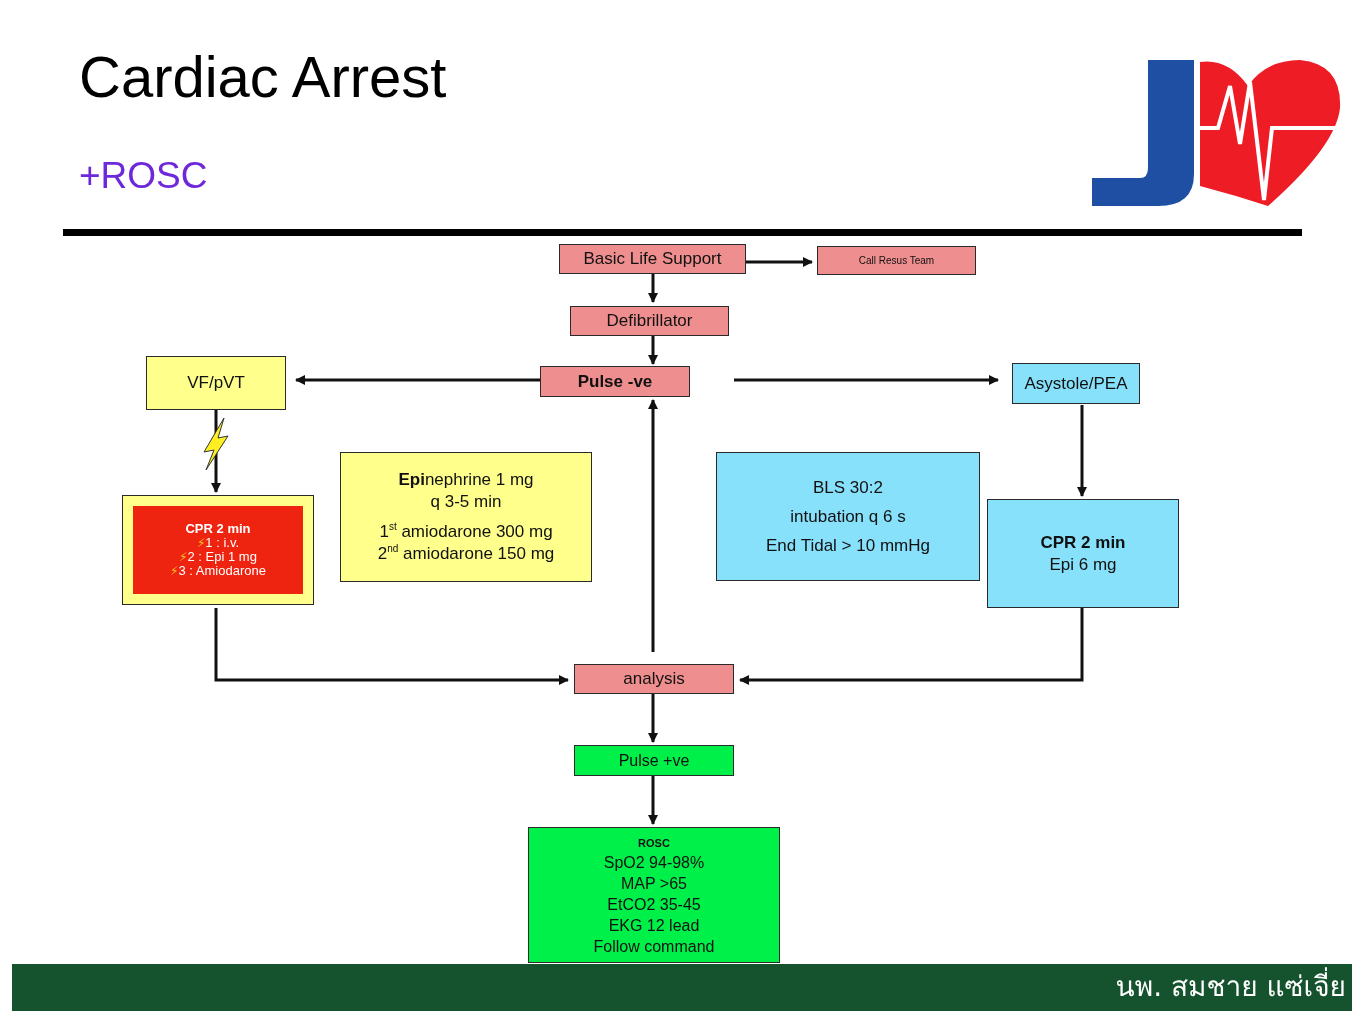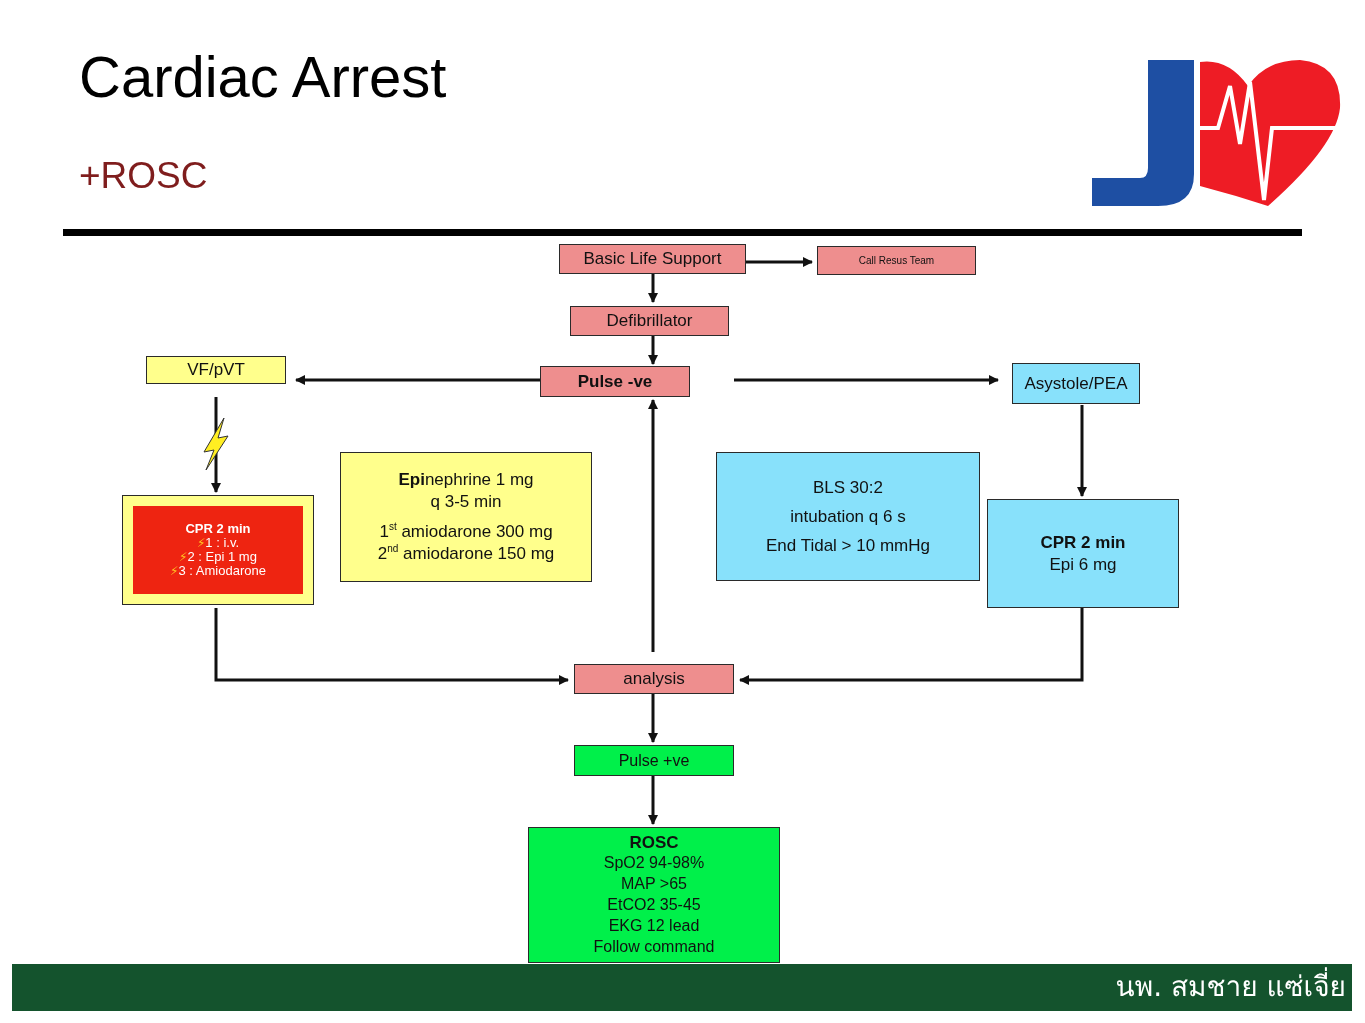--- a/index.html
+++ b/index.html
@@ -1,20 +1,20 @@
 <!DOCTYPE html>
 <html><head>
   <meta charset="utf-8">
   <style>
     html, body { margin: 0; padding: 0; background: #ffffff; }
     body { width: 1365px; height: 1023px; position: relative; overflow: hidden;
            font-family: "Liberation Sans", "DejaVu Sans", sans-serif; color: #111; }
     .abs { position: absolute; }
     .title { left: 79px; top: 42px; font-size: 58px; line-height: 70px; color: #000; }
-    .subtitle { left: 79px; top: 154px; font-size: 37px; line-height: 44px; color: #7f1d1d; }
+    .subtitle { left: 79px; top: 154px; font-size: 37px; line-height: 44px; color: #6d28d9; }
     .rule { left: 63px; top: 229px; width: 1239px; height: 7px; background: #000; }
     .logo { left: 1088px; top: 56px; width: 256px; height: 152px; }
 
     .box { position: absolute; box-sizing: border-box; border: 1.5px solid #2a2a2a;
            display: flex; flex-direction: column; align-items: center; justify-content: center;
            text-align: center; }
     .pink { background: #ee8e8e; }
     .yellow { background: #ffff8c; }
     .cyan { background: #88e1fb; }
     .green { background: #00f04a; }
@@ -81,21 +81,21 @@
 </div>
 
 <div class="box pink f17" style="left:570px;top:306px;width:159px;height:30px;">
   <span>Defibrillator</span>
 </div>
 
 <div class="box pink f17" style="left:540px;top:366px;width:150px;height:31px;font-weight:bold;">
   <span>Pulse -ve</span>
 </div>
 
-<div class="box yellow f17" style="left:146px;top:356px;width:140px;height:28px;">
+<div class="box yellow f17" style="left:146px;top:356px;width:140px;height:54px;">
   <span>VF/pVT</span>
 </div>
 
 <div class="box cyan f17" style="left:1012px;top:363px;width:128px;height:41px;">
   <span>Asystole/PEA</span>
 </div>
 
 <div class="box yellow" style="left:122px;top:495px;width:192px;height:110px;">
   <div class="box red-inner f13" style="position:absolute;left:10px;top:10px;width:170px;height:88px;border:none;">
     <span class="line b">CPR 2 min</span>
@@ -125,21 +125,21 @@
 
 <div class="box pink f17" style="left:574px;top:664px;width:160px;height:30px;">
   <span>analysis</span>
 </div>
 
 <div class="box green f16" style="left:574px;top:745px;width:160px;height:31px;">
   <span>Pulse +ve</span>
 </div>
 
 <div class="box green f16" style="left:528px;top:827px;width:252px;height:136px;line-height:20.8px;">
-  <span class="line b" style="font-size:17px;">ROSC</span>
+  <span class="line b" style="font-size:11px;">ROSC</span>
   <span class="line">SpO2 94-98%</span>
   <span class="line">MAP &gt;65</span>
   <span class="line">EtCO2 35-45</span>
   <span class="line">EKG 12 lead</span>
   <span class="line">Follow command</span>
 </div>
 
 <div class="abs footer">
   <span class="footer-text">นพ. สมชาย แซ่เจี่ย</span>
 </div>

